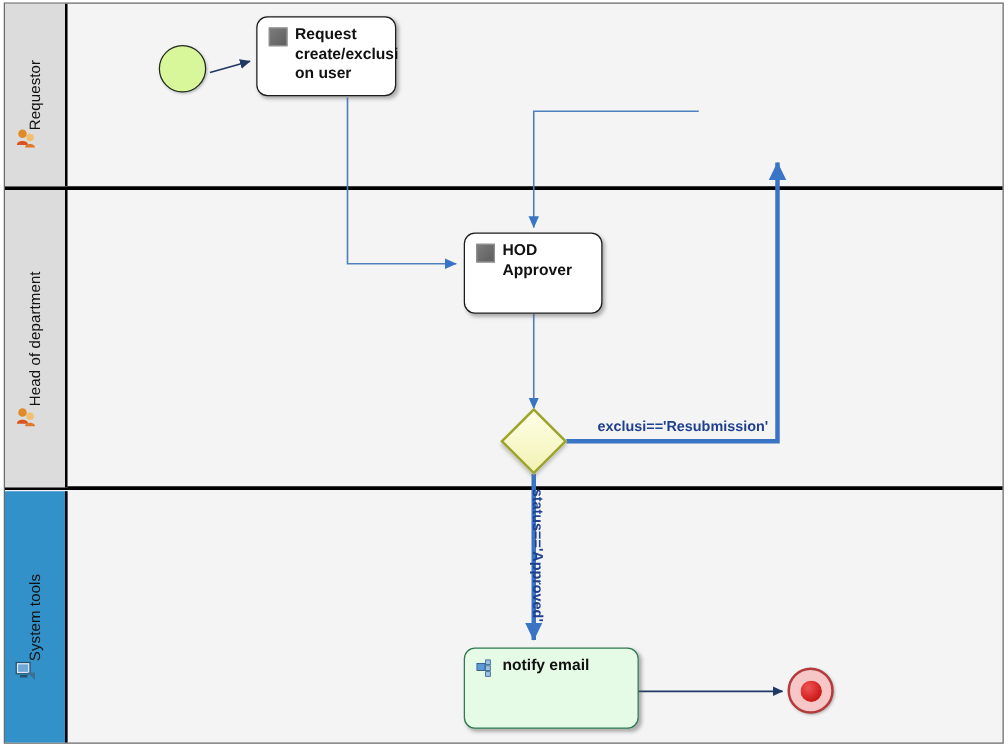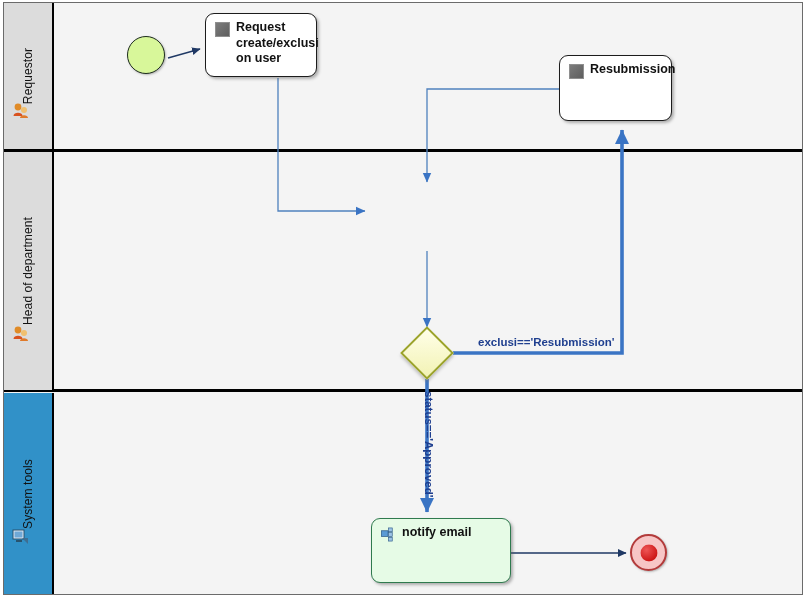--- a/index.html
+++ b/index.html
@@ -249,27 +249,27 @@
 
   <div class="event start-event" style="left:127px; top:36px; width:38px; height:38px;"></div>
 
   <div class="task" style="left:205px; top:13px; width:112px; height:64px;">
     <div class="task-icon">
       <div class="icon-user-sq"></div>
     </div>
     <div class="task-label">Request create/exclusi on user</div>
   </div>
 
-  <div class="task" style="left:559px; top:55px; width:113px; height:66px;">
+
+  <div class="task" style="left:371px; top:186px; width:111px; height:65px;">
     <div class="task-icon">
       <div class="icon-user-sq"></div>
     </div>
-    <div class="task-label">Resubmission</div>
-  </div>
-
+    <div class="task-label">HOD Approver</div>
+  </div>
 
   <div class="gateway" style="left:408px; top:334px; width:38px; height:38px;"></div>
 
   <div class="task green" style="left:371px; top:518px; width:140px; height:65px;">
     <div class="task-icon">
       <svg viewBox="0 0 16 16" width="15" height="15">
         <rect x="0.5" y="4" width="7" height="6" fill="#5b9bd5" stroke="#2f5d8a" stroke-width="0.8"></rect>
         <rect x="8" y="1" width="4" height="4" fill="#9dc3e6" stroke="#2f5d8a" stroke-width="0.7"></rect>
         <rect x="8" y="6" width="4" height="4" fill="#9dc3e6" stroke="#2f5d8a" stroke-width="0.7"></rect>
         <rect x="8" y="11" width="4" height="4" fill="#9dc3e6" stroke="#2f5d8a" stroke-width="0.7"></rect>

